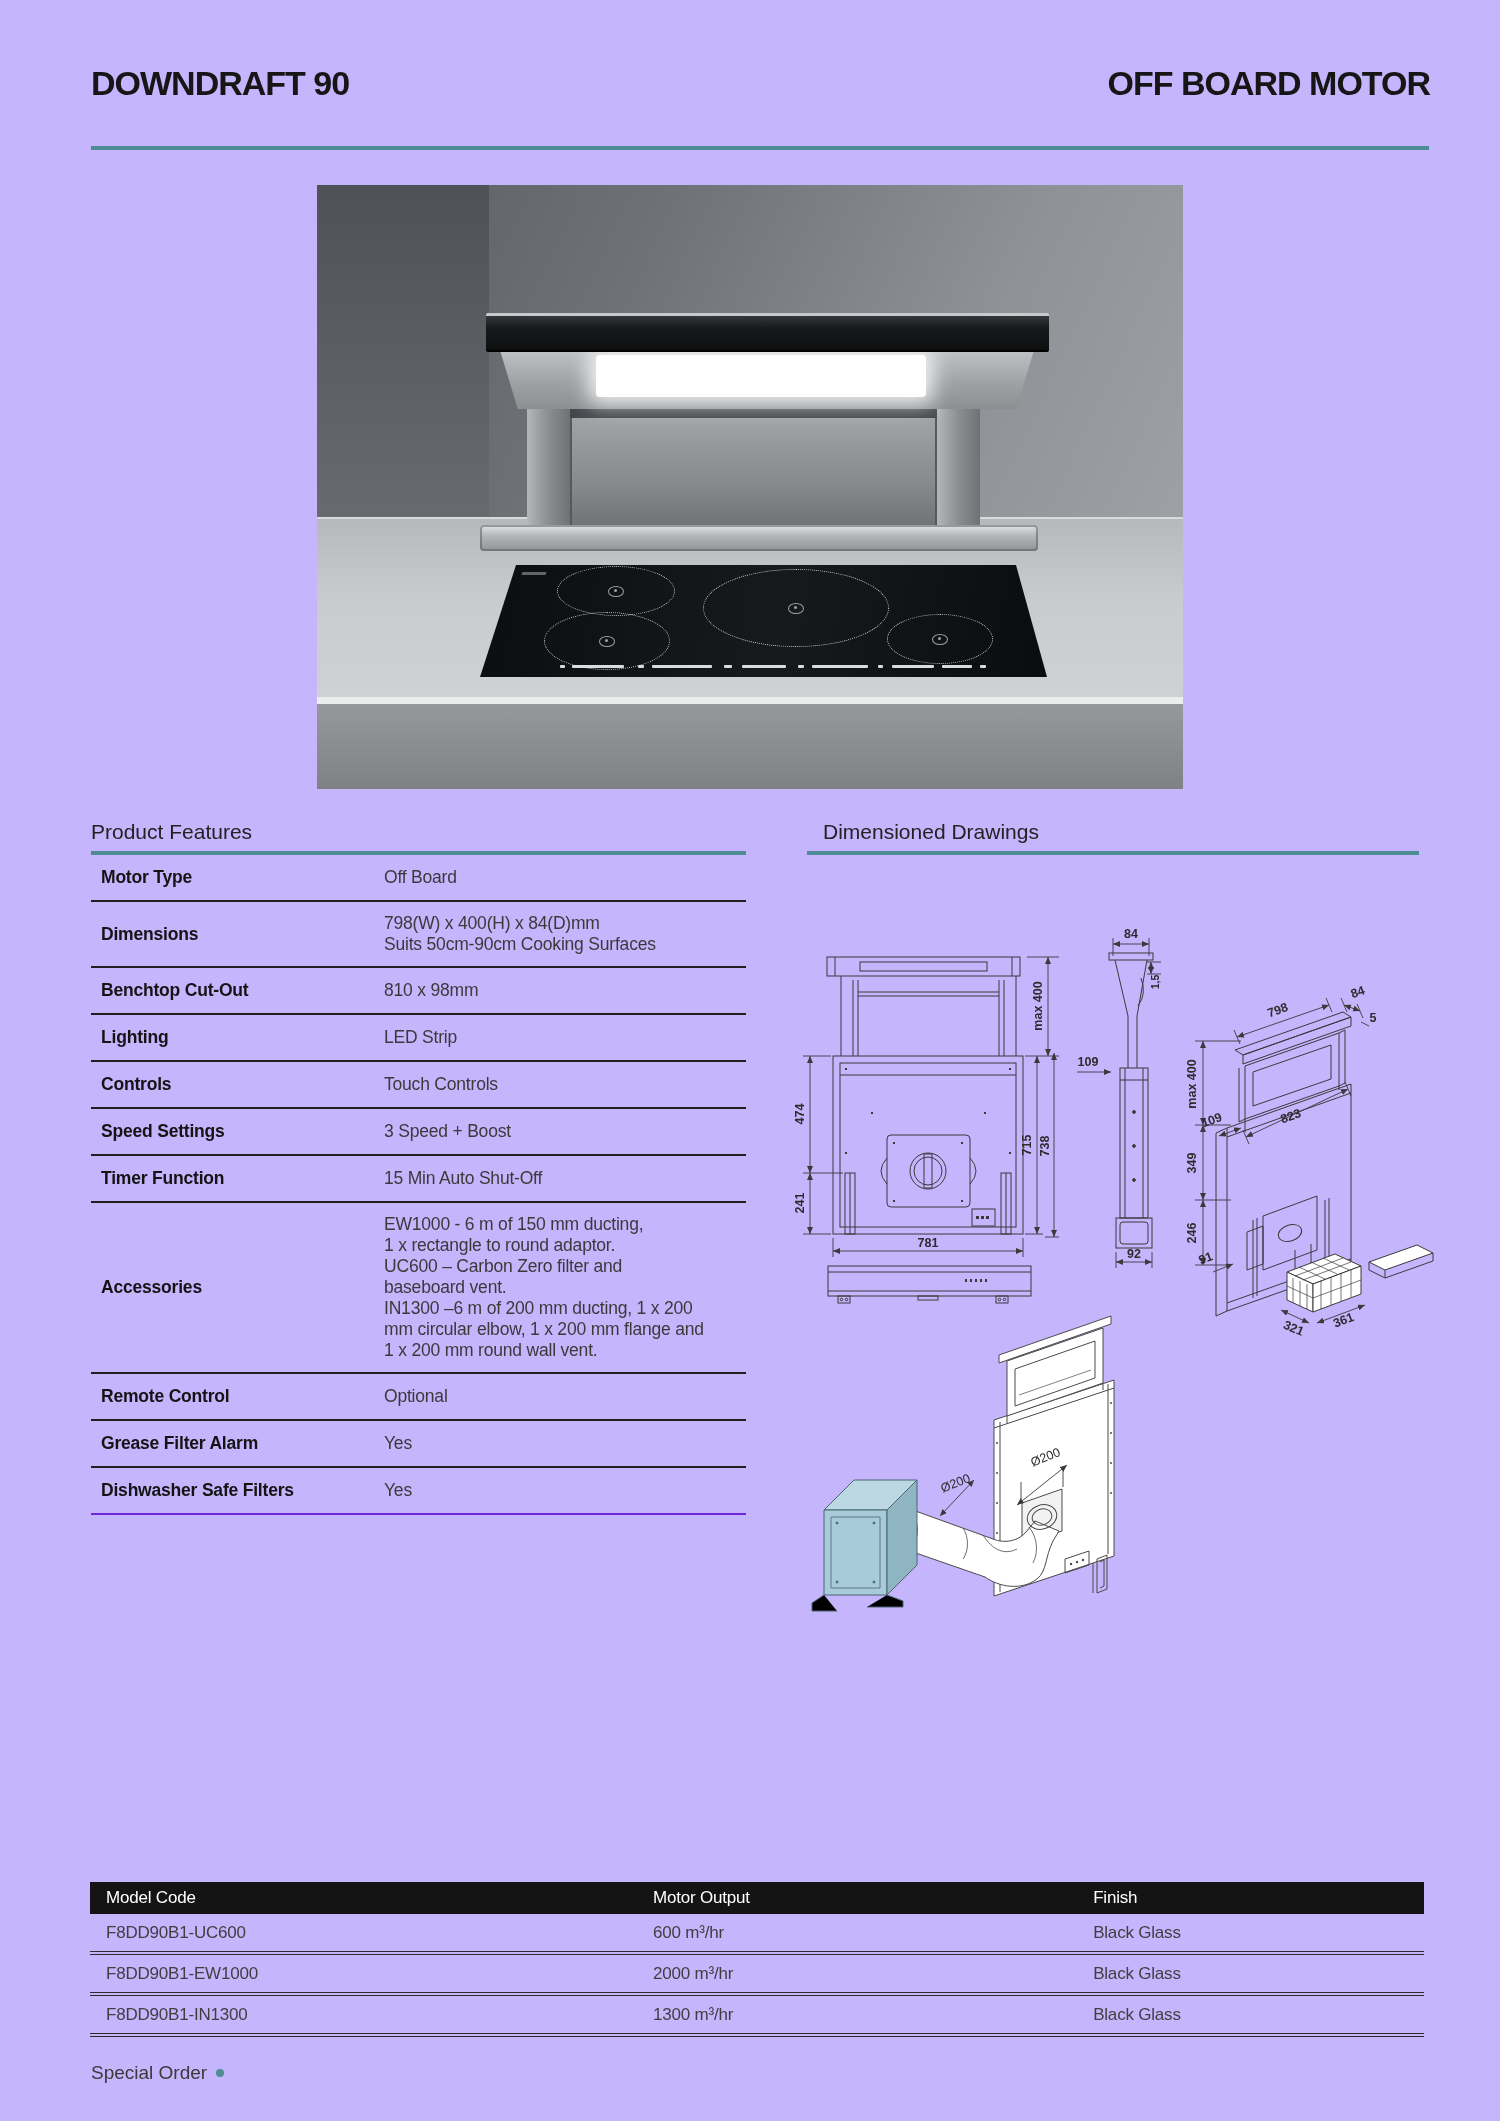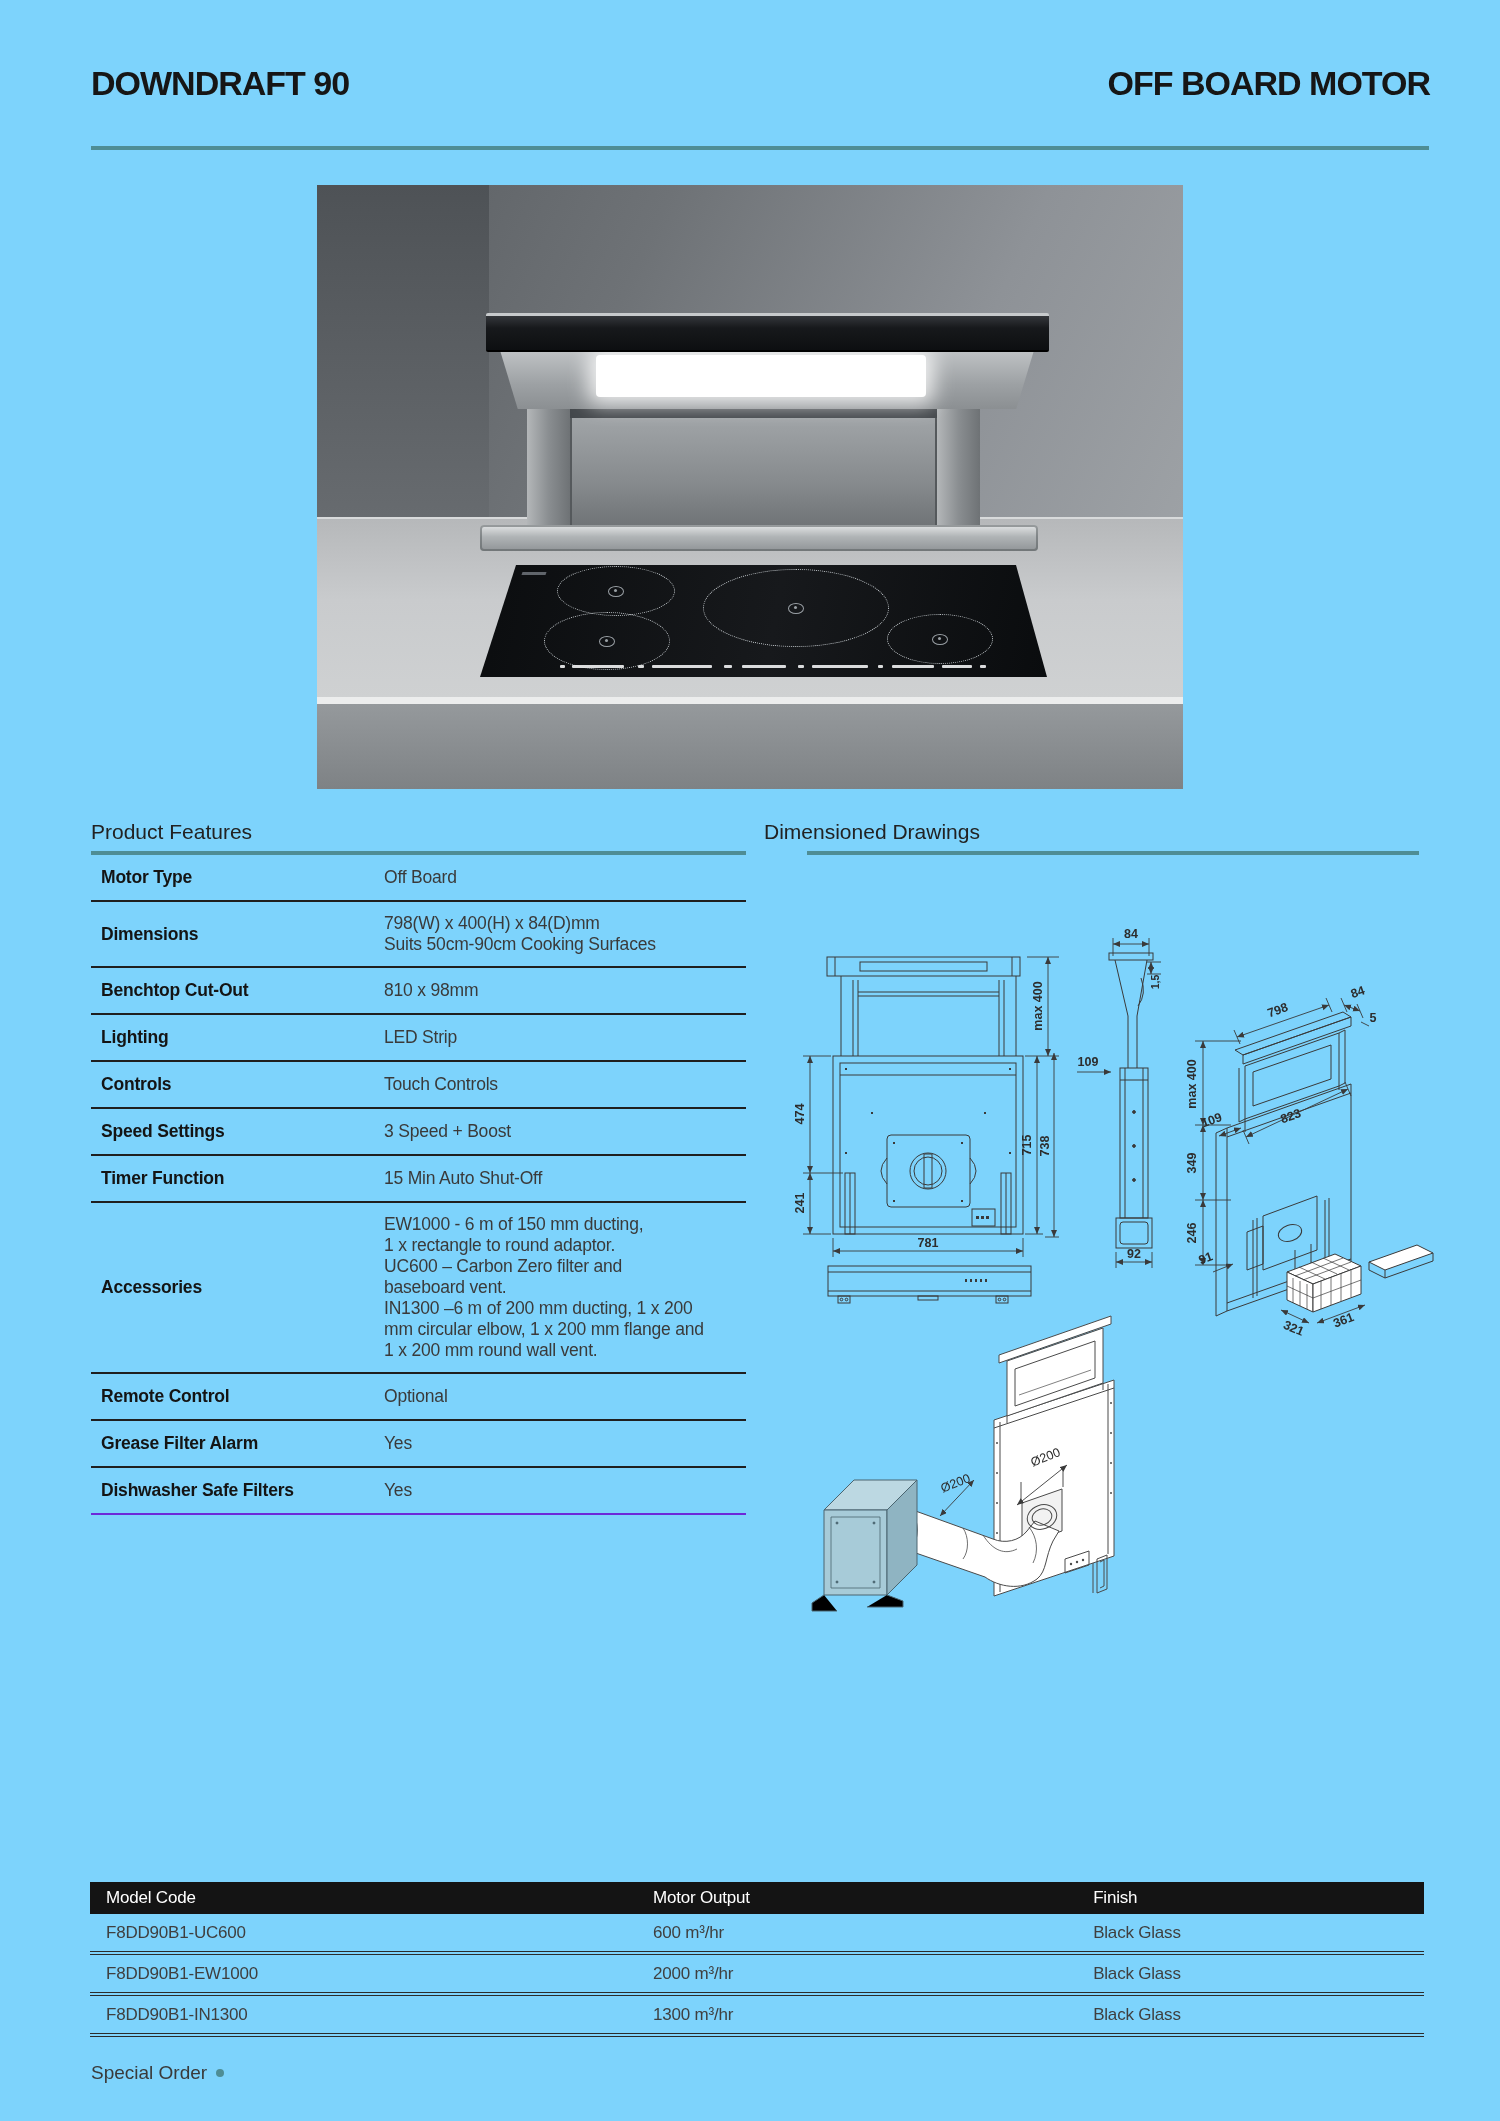--- a/index.html
+++ b/index.html
@@ -1,16 +1,16 @@
 <!DOCTYPE html>
 <html><head>
 <meta charset="utf-8">
 <style>
   html,body{margin:0;padding:0;background:#e8e8e8;}
-  .page{position:relative;width:1500px;height:2121px;background:#7dd3fc;margin:0 auto;
+  .page{position:relative;width:1500px;height:2121px;background:#c4b5fd;margin:0 auto;
         font-family:"Liberation Sans",sans-serif;color:#1a1a1a;overflow:hidden;}
   .abs{position:absolute;}
 
   
   .title{font-size:34px;font-weight:800;letter-spacing:-1px;color:#161616;white-space:nowrap;}
   .rule{background:#4e8d95;height:4px;}
 
   
   .sec-head{font-size:21px;font-weight:400;color:#222;}
 
@@ -180,21 +180,21 @@
           <th>Grease Filter Alarm</th>
           <td>Yes</td>
         </tr>
       <tr>
           <th>Dishwasher Safe Filters</th>
           <td>Yes</td>
         </tr>
     </tbody>
   </table>
 
-  <div class="abs sec-head" style="left:764px;top:820px;">Dimensioned Drawings</div>
+  <div class="abs sec-head" style="left:823px;top:820px;">Dimensioned Drawings</div>
   <div class="abs rule" style="left:807px;top:851px;width:612px;"></div>
 
   <div class="abs drw-svg">
   <svg width="655" height="745" viewBox="0 0 655 745">
     <defs>
       <marker id="mE" markerWidth="9" markerHeight="8" refX="7" refY="3" orient="auto" markerUnits="userSpaceOnUse">
         <path d="M0 0 L7 3 L0 6 Z" fill="#3a3a3a"></path>
       </marker>
       <marker id="mS" markerWidth="9" markerHeight="8" refX="7" refY="3" orient="auto-start-reverse" markerUnits="userSpaceOnUse">
         <path d="M0 0 L7 3 L0 6 Z" fill="#3a3a3a"></path>

